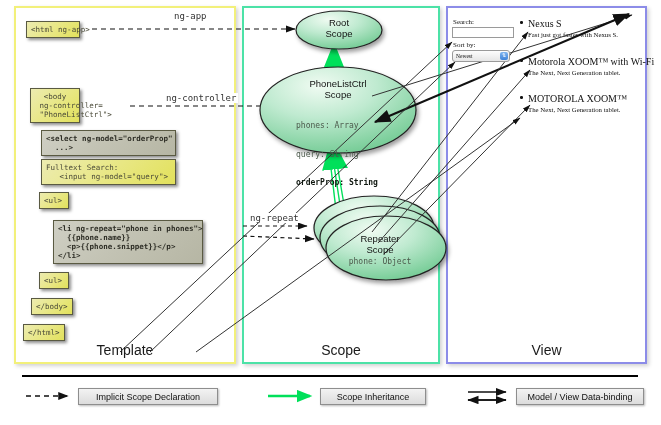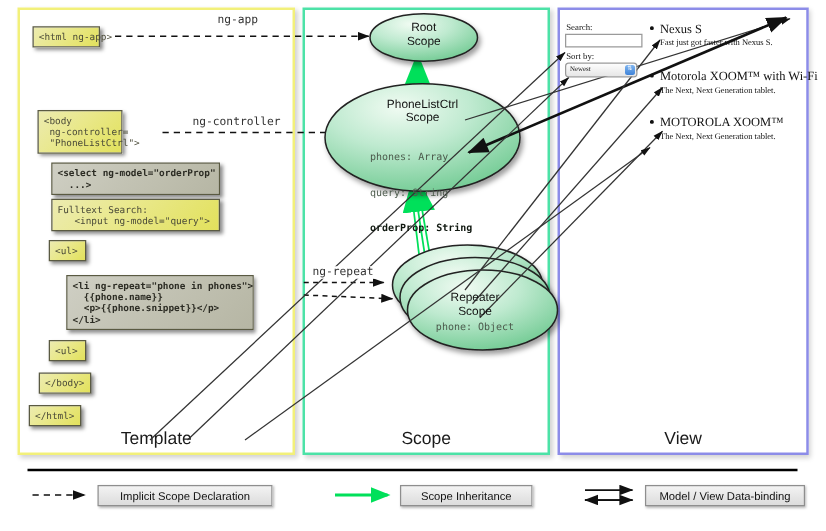--- a/index.html
+++ b/index.html
@@ -270,21 +270,21 @@
     </g>
     <g>
       <path d="M468,392 L506,392" stroke="#111" stroke-width="1.4" fill="none" marker-end="url(#arrowBlack)"></path>
       <path d="M506,400 L468,400" stroke="#111" stroke-width="1.4" fill="none" marker-end="url(#arrowBlack)"></path>
       <path d="M468,400 L506,400" stroke="#111" stroke-width="1.4" fill="none" marker-end="url(#arrowBlack)"></path>
     </g>
   </svg>
 
   <div class="code-box" style="left:26px;  top:21px;  width:54px;">&lt;html ng-app&gt;</div>
 
-  <div class="code-box" style="left:30px;  top:88px;  width:68px;">&lt;body
+  <div class="code-box" style="left:30px;  top:88px;  width:50px;text-align:center;">&lt;body
  ng-controller=
  "PhoneListCtrl"&gt;</div>
 
   <div class="code-box grey" style="left:41px; top:130px; width:135px;">&lt;select ng-model="orderProp"
   ...&gt;</div>
 
   <div class="code-box" style="left:41px; top:159px; width:135px;">Fulltext Search:
    &lt;input ng-model="query"&gt;</div>
 
   <div class="code-box" style="left:39px; top:192px; width:30px;">&lt;ul&gt;</div>
@@ -294,21 +294,21 @@
   &lt;p&gt;{{phone.snippet}}&lt;/p&gt;
 &lt;/li&gt;</div>
 
   <div class="code-box" style="left:39px; top:272px; width:30px;">&lt;ul&gt;</div>
 
   <div class="code-box" style="left:31px; top:298px; width:42px;">&lt;/body&gt;</div>
 
   <div class="code-box" style="left:23px; top:324px; width:42px;">&lt;/html&gt;</div>
 
   <div class="edge-label" style="left:172px; top:11px;">ng-app</div>
-  <div class="edge-label" style="left:152px; top:93px;">ng-controller</div>
+  <div class="edge-label" style="left:164px; top:93px;">ng-controller</div>
   <div class="edge-label" style="left:248px; top:213px;">ng-repeat</div>
 
   <div class="scope-label" style="left:299px; top:17px; width:80px;">
     <div class="scope-title">Root</div>
     <div class="scope-title">Scope</div>
   </div>
 
   <div class="scope-label" style="left:268px; top:78px; width:140px;">
     <div class="scope-title">PhoneListCtrl</div>
     <div class="scope-title">Scope</div>

